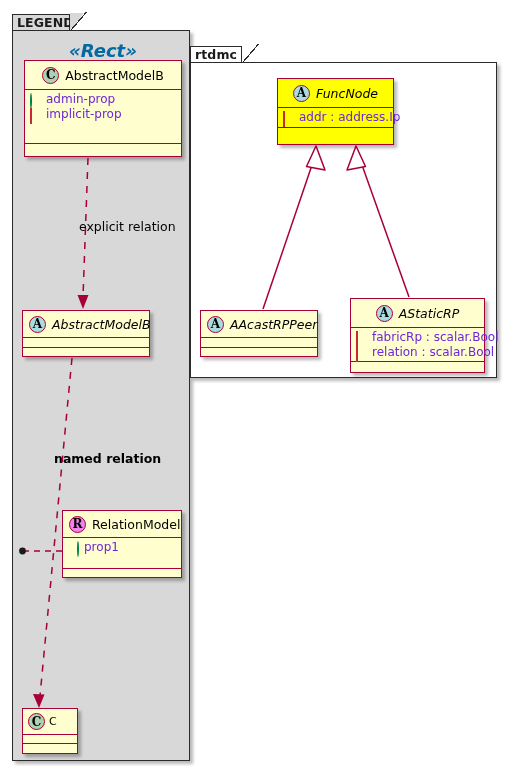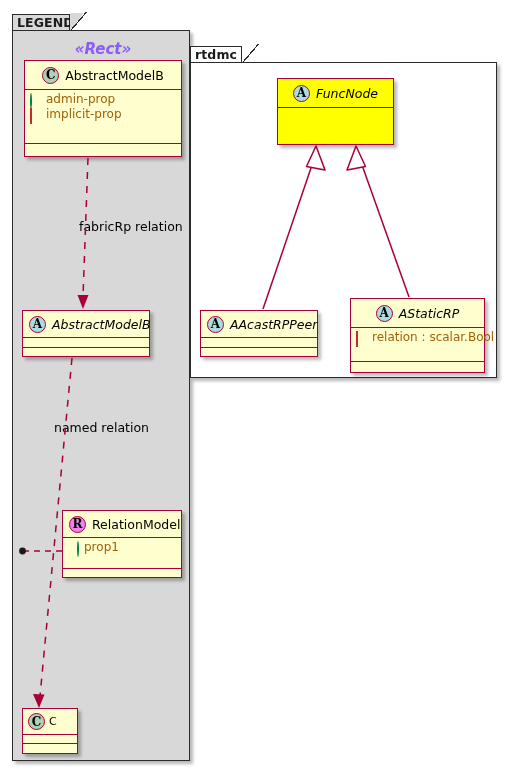--- a/index.html
+++ b/index.html
@@ -110,24 +110,24 @@
     content: "";
     position: absolute;
     left: -1px; top: -2px;
     width: 17.5px; height: 20.5px;
     background: linear-gradient(to bottom right, transparent calc(50% - 1px), #2b2b2b calc(50% - 1px), #2b2b2b calc(50% + 0.2px), transparent calc(50% + 0.2px));
   }
 
   
   .stereotype {
     position: absolute;
-    font-size: 15px;
+    font-size: 18px;
     font-style: italic;
     font-weight: bold;
-    color: #8b5cf6;
+    color: #0369a1;
     text-align: center;
   }
 
   
   .uml {
     position: absolute;
     box-sizing: border-box;
     border: 1.5px solid #a80036;
     background: #fefece;
     box-shadow: 3px 3px 3px rgba(0,0,0,0.28);
@@ -184,21 +184,21 @@
   .uml-empty-row {
     box-sizing: border-box;
     border-bottom: 1.5px solid #a80036;
     height: 10px;
   }
 
   .attr {
     display: flex;
     align-items: center;
     font-size: 12px;
-    color: #a16207;
+    color: #6d28d9;
     line-height: 15px;
     white-space: nowrap;
   }
   .attr-ico {
     width: 11px;
     height: 11px;
     margin-right: 5px;
     flex: 0 0 auto;
     position: relative;
   }
@@ -323,52 +323,62 @@
 
   <div class="uml" style="left:22px; top:708px; width:56px; height:46px;">
     <div class="uml-head left" style="height:26px; padding-left:5px;">
       <span class="circ c" style="margin-right:4px;">C</span>
       <span class="uml-name" style="font-size:11px;">C</span>
     </div>
     <div class="uml-empty-row" style="height:9px;"></div>
     <div class="uml-foot" style="height:9px;"></div>
   </div>
 
-  <div class="edge-label" style="left:79px; top:219px;">fabricRp relation</div>
-  <div class="edge-label" style="left:54px; top:420px;">named relation</div>
+  <div class="edge-label" style="left:79px; top:219px;">explicit relation</div>
+  <div class="edge-label" style="left:54px; top:451px;font-weight:bold;">named relation</div>
 
   <div class="pkg-tab" id="rtdmc-tab">
     <span>rtdmc</span>
   </div>
   <div id="rtdmc-tab-fold"></div>
   <div class="pkg" id="rtdmc-pkg"></div>
 
   <div class="uml yellow" style="left:277px; top:78px; width:117px; height:67px;">
     <div class="uml-head" style="height:29px;">
       <span class="circ a">A</span>
       <span class="uml-name italic">FuncNode</span>
     </div>
+    <div class="uml-body" style="height:20px;">
+      <div class="attr">
+        <span class="attr-ico"><span class="ico-square"></span></span>
+        <span>addr : address.Ip</span>
+      </div>
+    </div>
     <div class="uml-foot" style="height:9px;"></div>
   </div>
 
   <div class="uml" style="left:200px; top:310px; width:118px; height:47px;">
     <div class="uml-head left" style="height:27px; padding-left:6px;">
       <span class="circ a">A</span>
       <span class="uml-name italic">AAcastRPPeer</span>
     </div>
     <div class="uml-empty-row"></div>
     <div class="uml-foot"></div>
   </div>
 
   <div class="uml" style="left:350px; top:298px; width:135px; height:75px;">
     <div class="uml-head" style="height:29px;">
       <span class="circ a">A</span>
       <span class="uml-name italic">AStaticRP</span>
     </div>
     <div class="uml-body" style="height:34px;">
+      <div class="attr">
+        <span class="attr-ico"><span class="ico-square"></span></span>
+        <span>fabricRp : scalar.Bool</span>
+      </div>
       <div class="attr">
         <span class="attr-ico"><span class="ico-square"></span></span>
         <span>relation : scalar.Bool</span>
       </div>
     </div>
     <div class="uml-foot" style="height:9px;"></div>
   </div>
 
   <svg class="overlay" viewBox="0 0 513 775">
 

